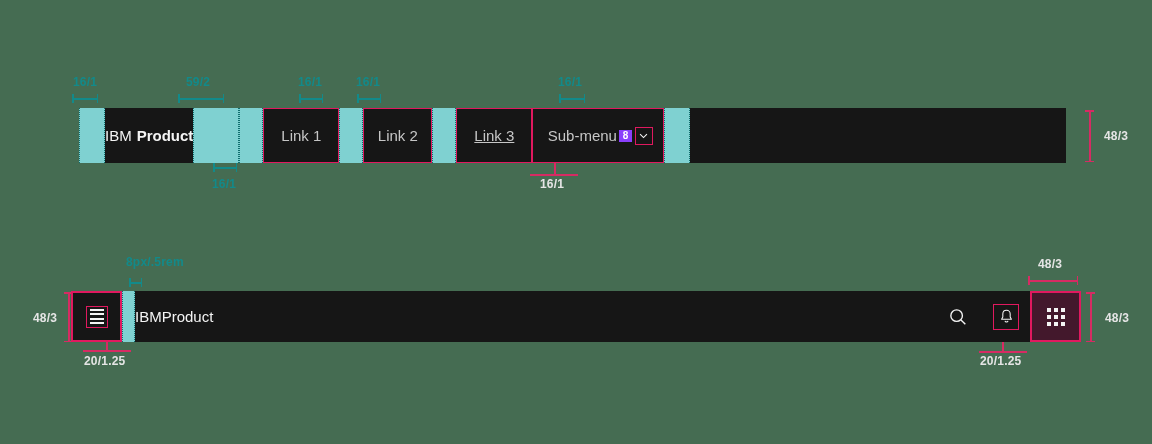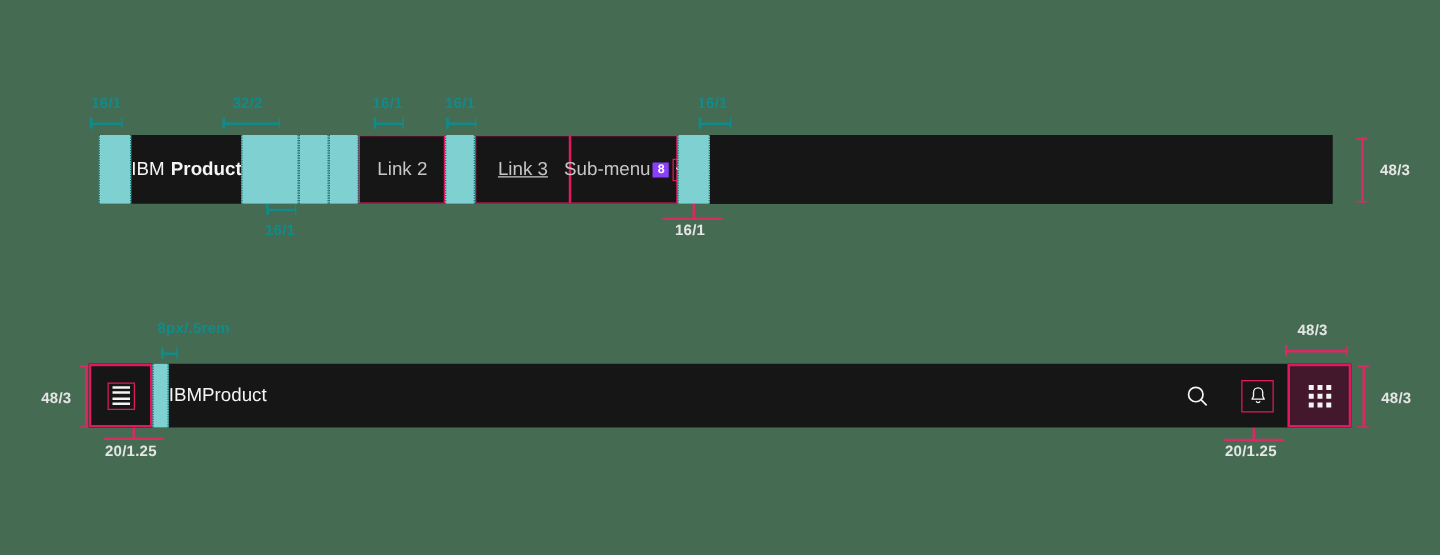--- a/index.html
+++ b/index.html
@@ -235,21 +235,21 @@
 
 <div id="root">
 
   <div class="ann teal" style="left:73px; top:76px;">16/1</div>
   <div class="hmeasure teal" style="left:72px; top:94px; width:26px;">
     <div class="bar"></div>
       <div class="cap l"></div>
       <div class="cap r"></div>
   </div>
 
-  <div class="ann teal" style="left:186px; top:76px;">32/2</div>
+  <div class="ann teal" style="left:186px; top:76px;">59/2</div>
   <div class="hmeasure teal" style="left:178px; top:94px; width:46px;">
     <div class="bar"></div>
       <div class="cap l"></div>
       <div class="cap r"></div>
   </div>
 
   <div class="ann teal" style="left:298px; top:76px;">16/1</div>
   <div class="hmeasure teal" style="left:299px; top:94px; width:24px;">
     <div class="bar"></div>
       <div class="cap l"></div>
@@ -290,34 +290,37 @@
 
   <div id="topnav">
     <div class="spacer" style="width:26px;"></div>
     <div class="brandcell">
       <span class="light">IBM</span>
       <span class="bold">Product</span>
     </div>
     <div class="spacer" style="width:46px;"></div>
     <div class="spacer" style="width:24px;"></div>
 
+    <div class="navlink" style="width:76px;">
+      <span>Link 1</span>
+    </div>
 
     <div class="spacer" style="width:24px;"></div>
 
     <div class="navlink" style="width:69px;">
       <span>Link 2</span>
     </div>
 
     <div class="spacer" style="width:24px;"></div>
 
     <div class="navlink" style="width:76px;text-decoration:underline;">
       <span>Link 3</span>
     </div>
 
-    <div class="navlink sub" style="width:86px;">
+    <div class="navlink sub" style="width:132px;">
       <span>Sub-menu</span>
       <span class="badge">8</span>
       <span class="chevbox">
         <svg width="11" height="11" viewBox="0 0 16 16" aria-hidden="true">
           <path d="M3 6 L8 11 L13 6" fill="none" stroke="#f4f4f4" stroke-width="1.6"></path>
         </svg>
       </span>
     </div>
 
     <div class="spacer" style="width:26px;"></div>

